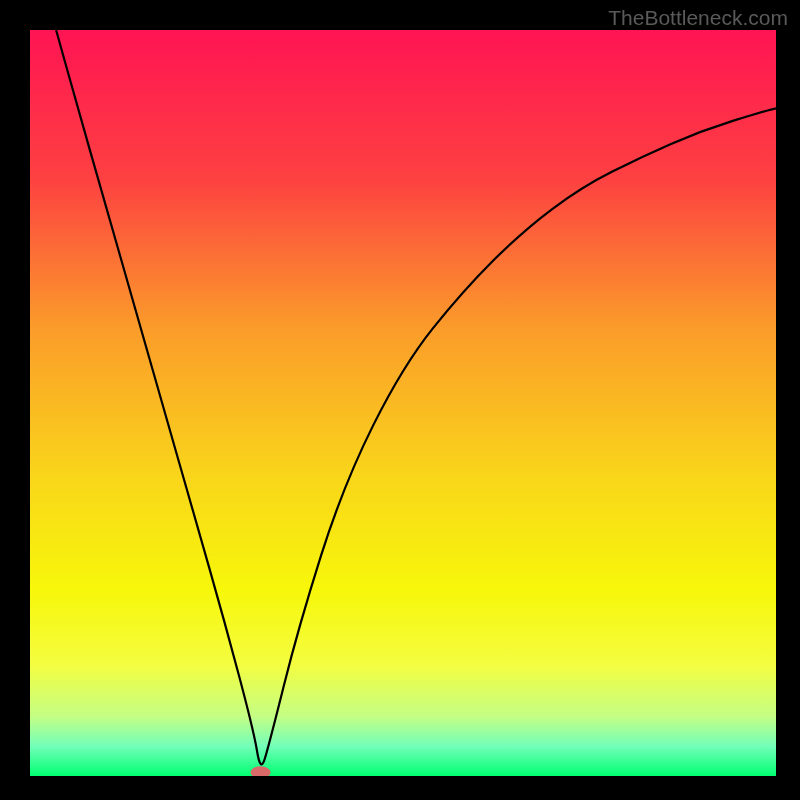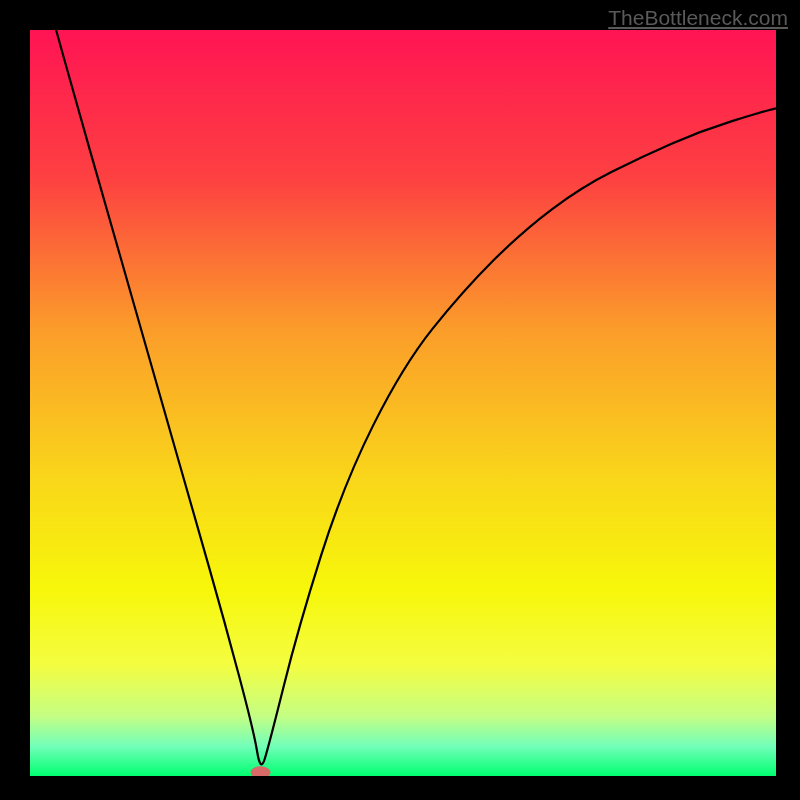--- a/index.html
+++ b/index.html
@@ -17,21 +17,20 @@
     height: 800px;
   }
   .watermark {
     position: absolute;
     top: 6px;
     right: 12px;
     color: #5a5a5a;
     font-size: 21px;
     font-weight: 500;
     z-index: 10;
-    text-decoration: underline;
   }
   svg {
     display: block;
   }
 </style>
 </head>
 <body>
 
 <div class="container">
   <div class="watermark">TheBottleneck.com</div>

